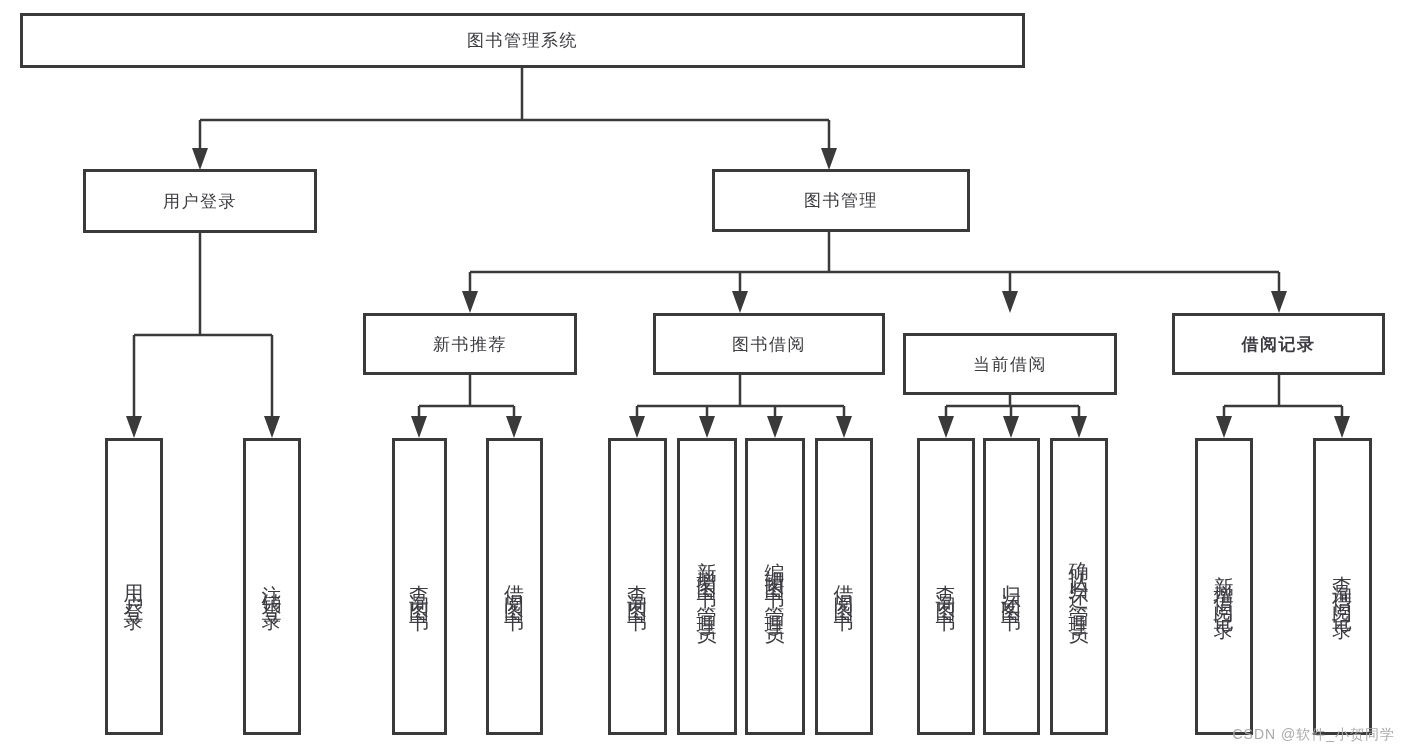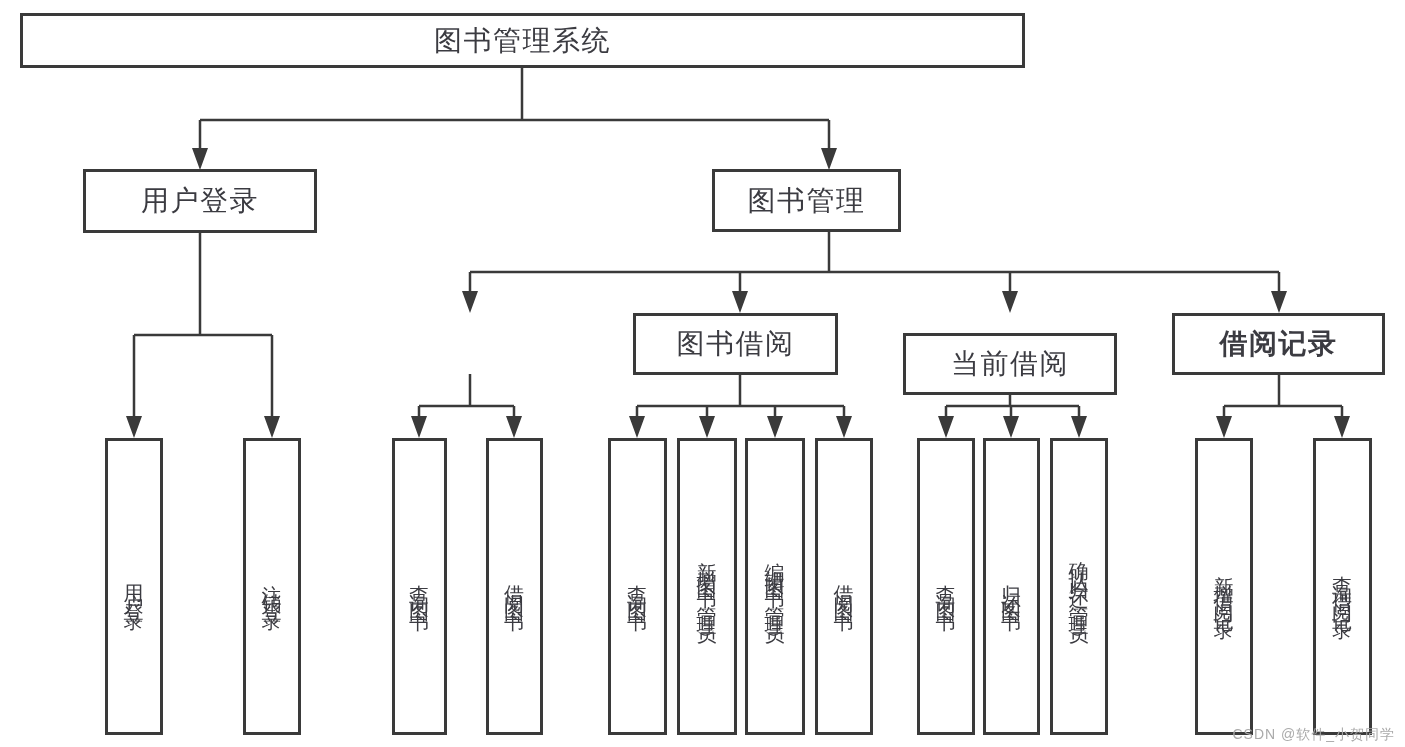--- a/index.html
+++ b/index.html
@@ -23,21 +23,21 @@
   .node {
     position:absolute;
     background:#ffffff;
     border:3px solid var(--line);
     box-sizing:border-box;
     display:flex;
     align-items:center;
     justify-content:center;
     color:var(--text);
   }
-  .h-node { font-size:28px; letter-spacing:1.5px; white-space:nowrap; }
+  .h-node { font-size:17px; letter-spacing:1.5px; white-space:nowrap; }
   .v-node {
     top:438px;
     height:297px;
     font-size:20px;
   }
   .v-node .vtext {
     writing-mode:vertical-rl;
     text-orientation:mixed;
     letter-spacing:9px;
     line-height:1;
@@ -77,23 +77,24 @@
                          M629,416 L645,416 L637,438 Z  M699,416 L715,416 L707,438 Z
                          M767,416 L783,416 L775,438 Z  M836,416 L852,416 L844,438 Z
                          M938,416 L954,416 L946,438 Z  M1003,416 L1019,416 L1011,438 Z
                          M1071,416 L1087,416 L1079,438 Z
                          M1216,416 L1232,416 L1224,438 Z  M1334,416 L1350,416 L1342,438 Z"></path>
   </svg>
 
   <div class="node h-node" style="left:20px; top:13px; width:1005px; height:55px;">图书管理系统</div>
 
   <div class="node h-node" style="left:83px; top:169px; width:234px; height:64px;">用户登录</div>
-  <div class="node h-node" style="left:712px; top:169px; width:189px; height:63px;">图书管理</div>
+  <div class="node h-node" style="left:712px; top:169px; width:258px; height:63px;">图书管理</div>
 
-  <div class="node h-node" style="left:633px; top:313px; width:205px; height:62px;">图书借阅</div>
+  <div class="node h-node" style="left:363px; top:313px; width:214px; height:62px;">新书推荐</div>
+  <div class="node h-node" style="left:653px; top:313px; width:232px; height:62px;">图书借阅</div>
   <div class="node h-node" style="left:903px; top:313px; width:214px; height:62px;margin-top:20px;">当前借阅</div>
   <div class="node h-node" style="left:1172px; top:313px; width:213px; height:62px;font-weight:bold;">借阅记录</div>
 
   <div class="node v-node" style="left:105px; width:58px;">
     <span class="vtext">用户登录</span>
   </div>
   <div class="node v-node" style="left:243px; width:58px;">
     <span class="vtext">注销登录</span>
   </div>
 

